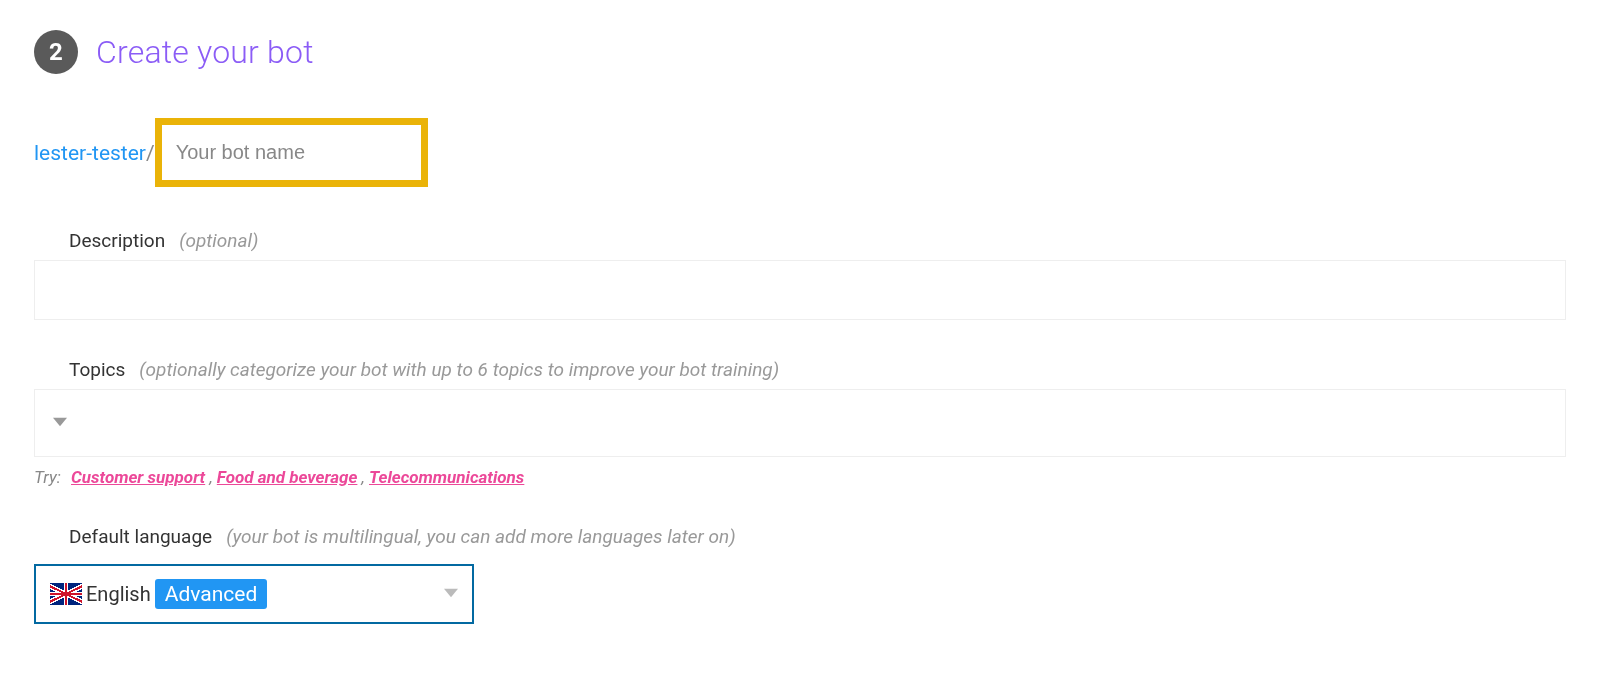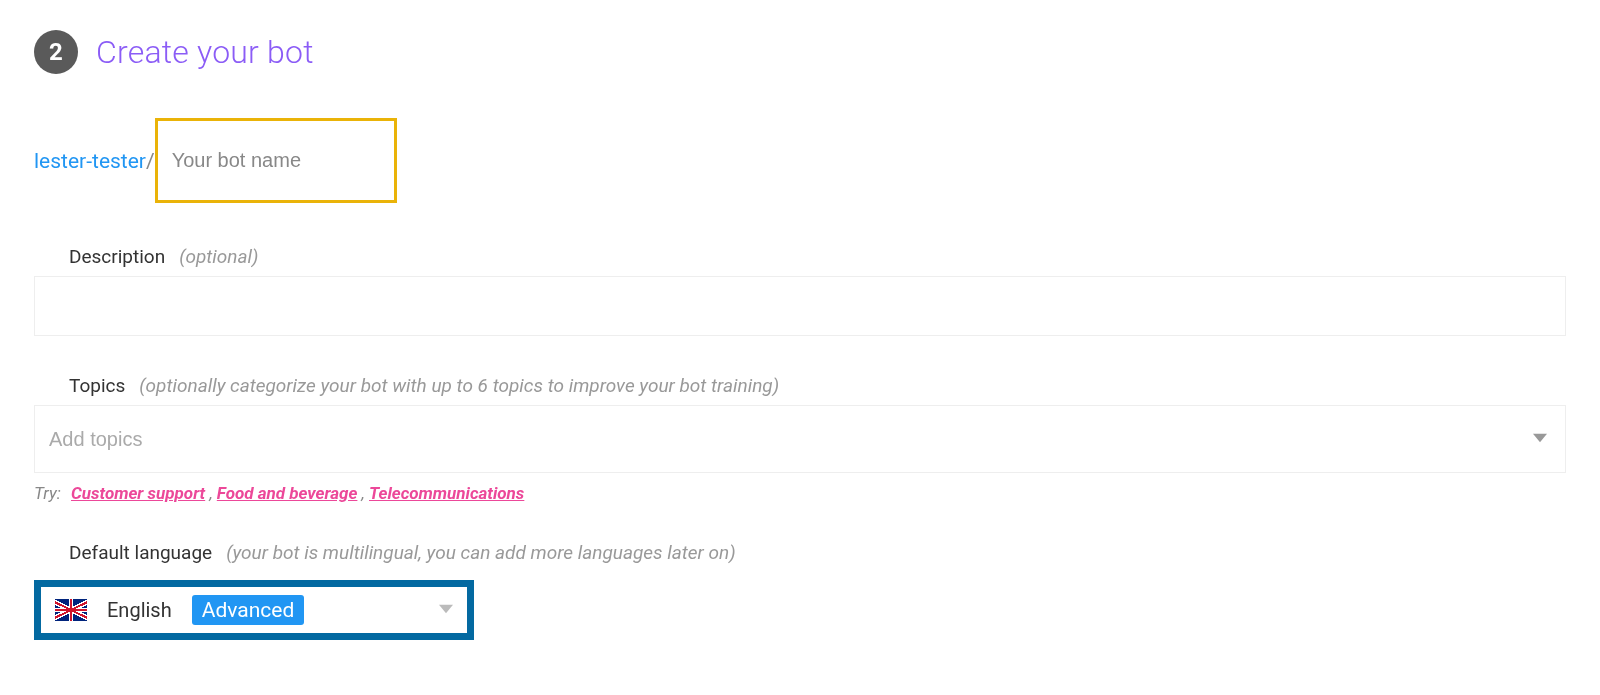--- a/index.html
+++ b/index.html
@@ -50,24 +50,24 @@
       color: #2196F3;
       font-size: 21px;
       font-weight: 400;
       text-decoration: none;
     }
     .slash {
       color: #888;
       font-size: 21px;
     }
     .bot-name-input {
-      border: 3px solid #eab308;
-      padding: 28px 14px;
+      border: 7px solid #eab308;
+      padding: 16px 14px;
       font-size: 20px;
-      width: 242px;
+      width: 273px;
       color: #333;
       outline: none;
     }
     .bot-name-input::placeholder {
       color: #888;
     }
     .field-block {
       margin-bottom: 38px;
     }
     .label-row {
@@ -130,23 +130,23 @@
       font-style: italic;
       cursor: pointer;
       font-weight: bold;
     }
     .try-comma {
       color: #888;
     }
     .lang-select {
       display: inline-flex;
       align-items: center;
-      border: 7px solid #0369a1;
+      border: 2px solid #0369a1;
       padding: 6px 14px;
-      gap: 20px;
+      gap: 4px;
       margin-top: 8px;
       min-width: 440px;
       height: 60px;
       cursor: pointer;
     }
     .flag-uk {
       width: 32px;
       height: 22px;
       position: relative;
       background: #00247d;
@@ -221,21 +221,20 @@
     </div>
     <input class="desc-input" type="text" style="">
   </div>
 
   <div class="field-block">
     <div class="label-row">
       <span class="field-label">Topics</span>
       <span class="field-hint">(optionally categorize your bot with up to 6 topics to improve your bot training)</span>
     </div>
     <div class="topics-wrap">
-      <input class="topics-input" type="text" placeholder="Add topics" style="">
       <span class="caret-down">
         <svg class="caret" viewBox="0 0 10 6">
             <path d="M0 0 L5 6 L10 0 Z" fill="currentColor"></path>
           </svg>
       </span>
     </div>
     <div class="try-row">
       <span class="try-label">Try:</span>
       <span class="try-link">Customer support</span>
       <span class="try-comma"> , </span>

